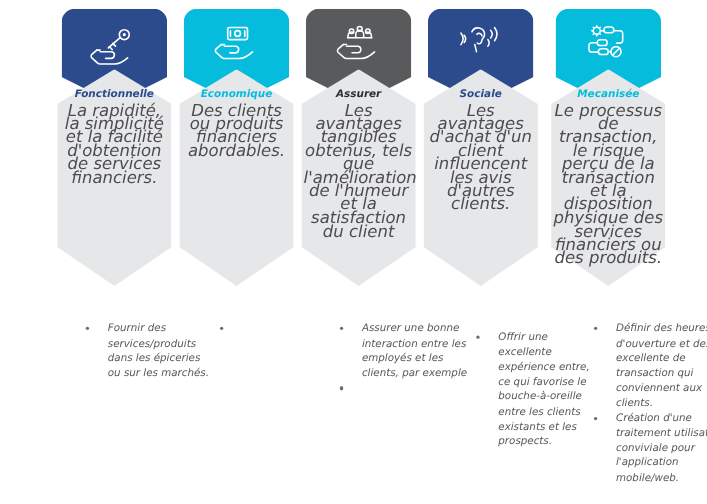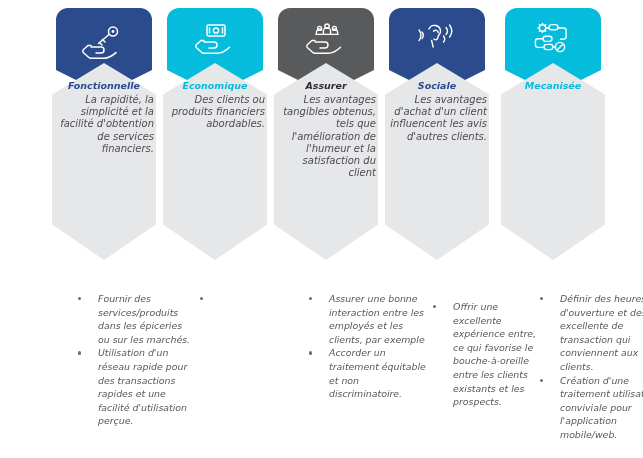--- a/index.html
+++ b/index.html
@@ -80,24 +80,23 @@
     z-index: 4;
     text-align: center;
   }
   .card-title {
     font-size: 9.5px;
     font-weight: bold;
     line-height: 12px;
     margin-bottom: 2px;
   }
   .card-desc {
-    font-size: 10px;
+    font-size: 15px;
     line-height: 12.2px;
     color: #4c4c4e;
-    text-align: right;
   }
 
   
   .t-navy  { color: #2b4b8d; }
   .t-cyan  { color: #06bcdc; }
   .t-dark  { color: #2f2f31; }
 
   .b-navy  { background: #2b4b8d; }
   .b-cyan  { background: #06bcdc; }
   .b-gray  { background: #595a5c; }
@@ -244,57 +243,53 @@
           <rect x="12" y="14.2" width="9" height="5.2" rx="2.6"></rect>
           <path d="M12 16.8 H7 a2.6 2.6 0 0 0 -2.6 2.6 v3.4 a2.6 2.6 0 0 0 2.6 2.6 h6"></path>
           <rect x="13" y="22.4" width="9" height="5.2" rx="2.6"></rect>
           <path d="M22 25 h2.4"></path>
           <circle cx="29" cy="25" r="4.6"></circle>
           <path d="M31.4 22.6 l-4.8 4.8"></path>
         </svg>
       </div>
       <div class="card-text">
         <div class="card-title t-cyan">Mecanisée</div>
+        <div class="card-desc">Le processus de transaction, le risque  perçu de la transaction et la disposition physique des services financiers ou des produits.</div>
       </div>
     </div>
 
   </div>
 
   <div class="bullets">
 
     <div class="bcol" style="left:27px; top:8px; width:127px;">
       <ul class="blist">
         <li class="bitem">
           <span class="bdot"></span>
           <span>Fournir des services/produits dans les épiceries ou sur les marchés.</span>
         </li>
-        <li class="bitem">
-          <span class="bdot"></span>
-          <span>Utilisation d'un réseau rapide pour des transactions rapides et une facilité d'utilisation perçue.</span>
-        </li>
       </ul>
     </div>
 
     <div class="bcol" style="left:149px; top:8px; width:125px;">
       <ul class="blist">
         <li class="bitem">
           <span class="bdot"></span>
         </li>
       </ul>
     </div>
 
     <div class="bcol" style="left:258px; top:8px; width:135px;">
       <ul class="blist">
         <li class="bitem">
           <span class="bdot"></span>
           <span>Assurer une bonne interaction entre les employés et les clients, par exemple</span>
         </li>
         <li class="bitem">
           <span class="bdot"></span>
-          <span>Accorder un traitement équitable et non discriminatoire.</span>
         </li>
       </ul>
     </div>
 
     <div class="bcol" style="left:382px; top:16px; width:118px;">
       <ul class="blist">
         <li class="bitem">
           <span class="bdot"></span>
           <span>Offrir une excellente expérience entre, ce qui favorise le bouche-à-oreille entre les clients existants et les prospects.</span>
         </li>

